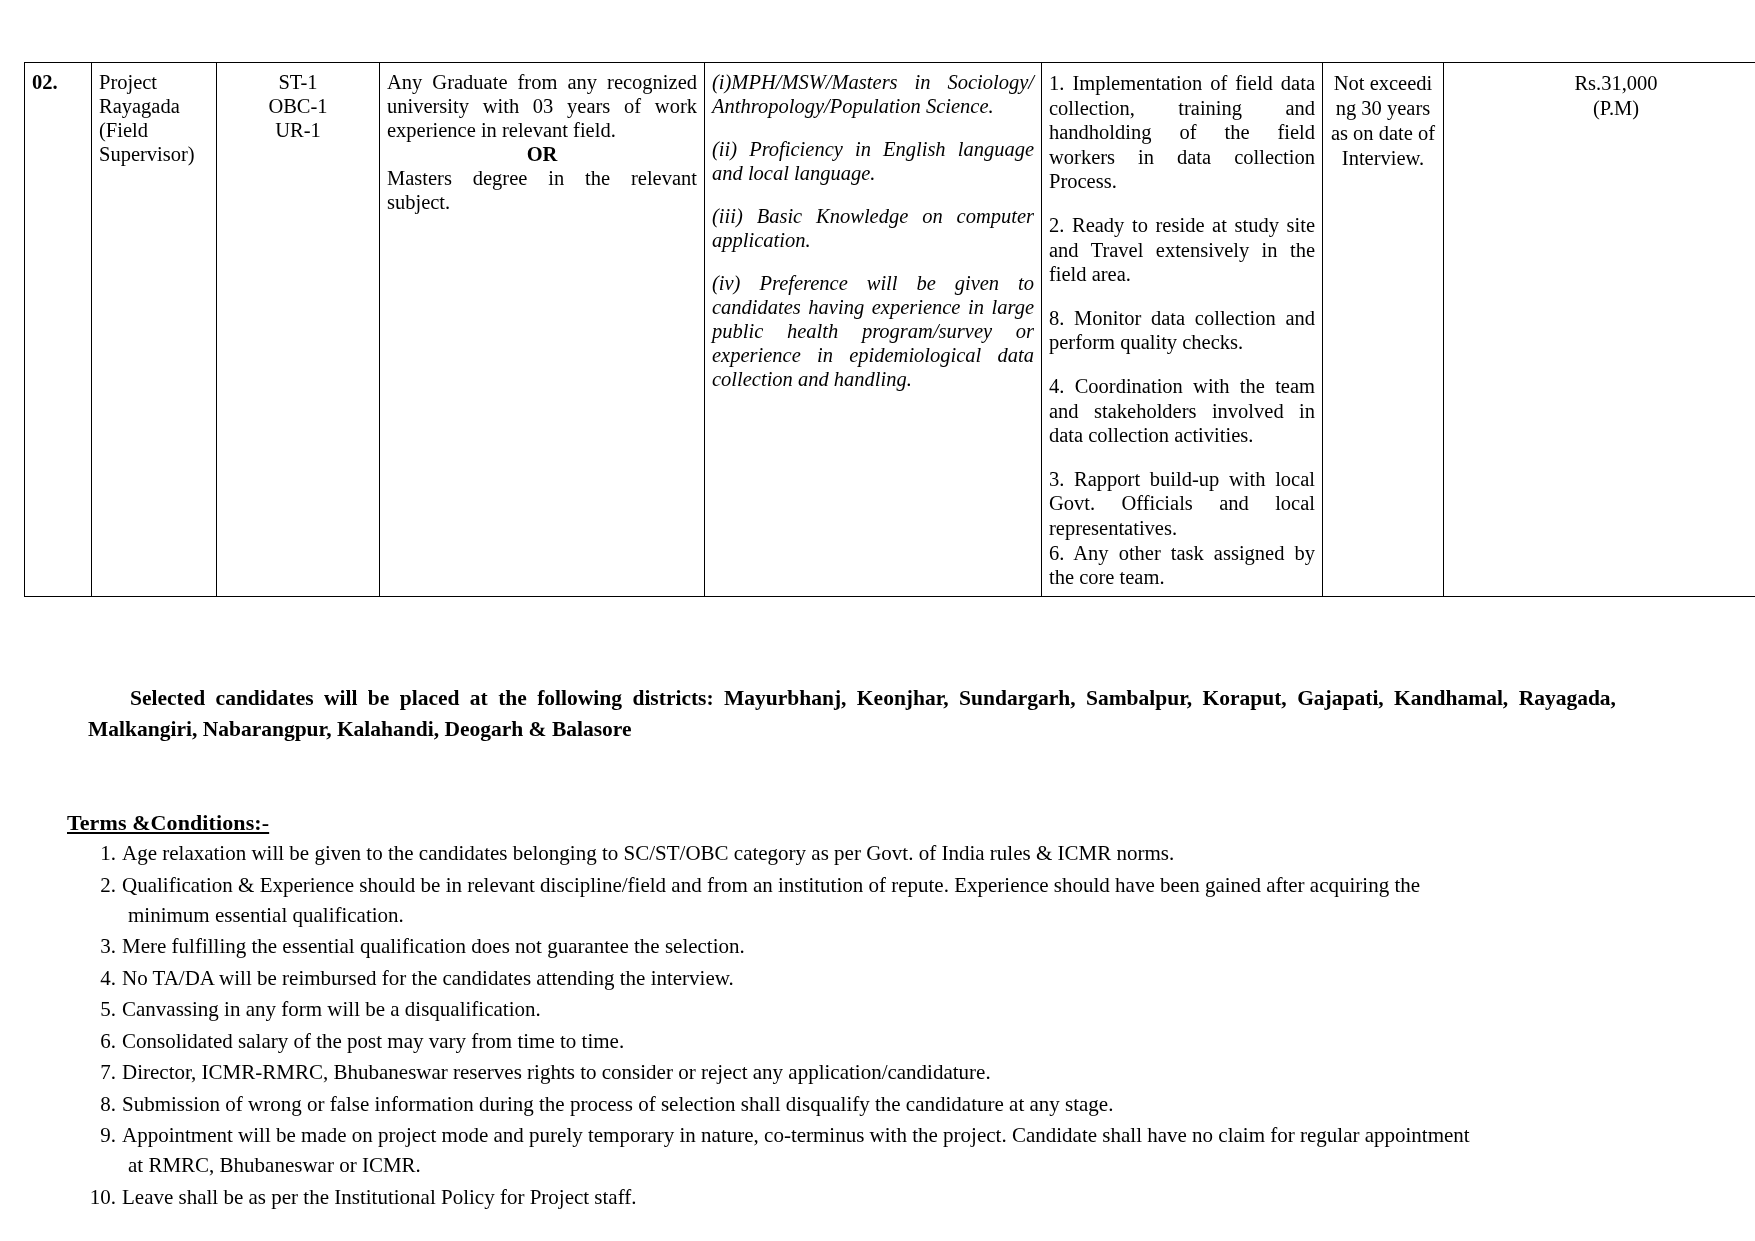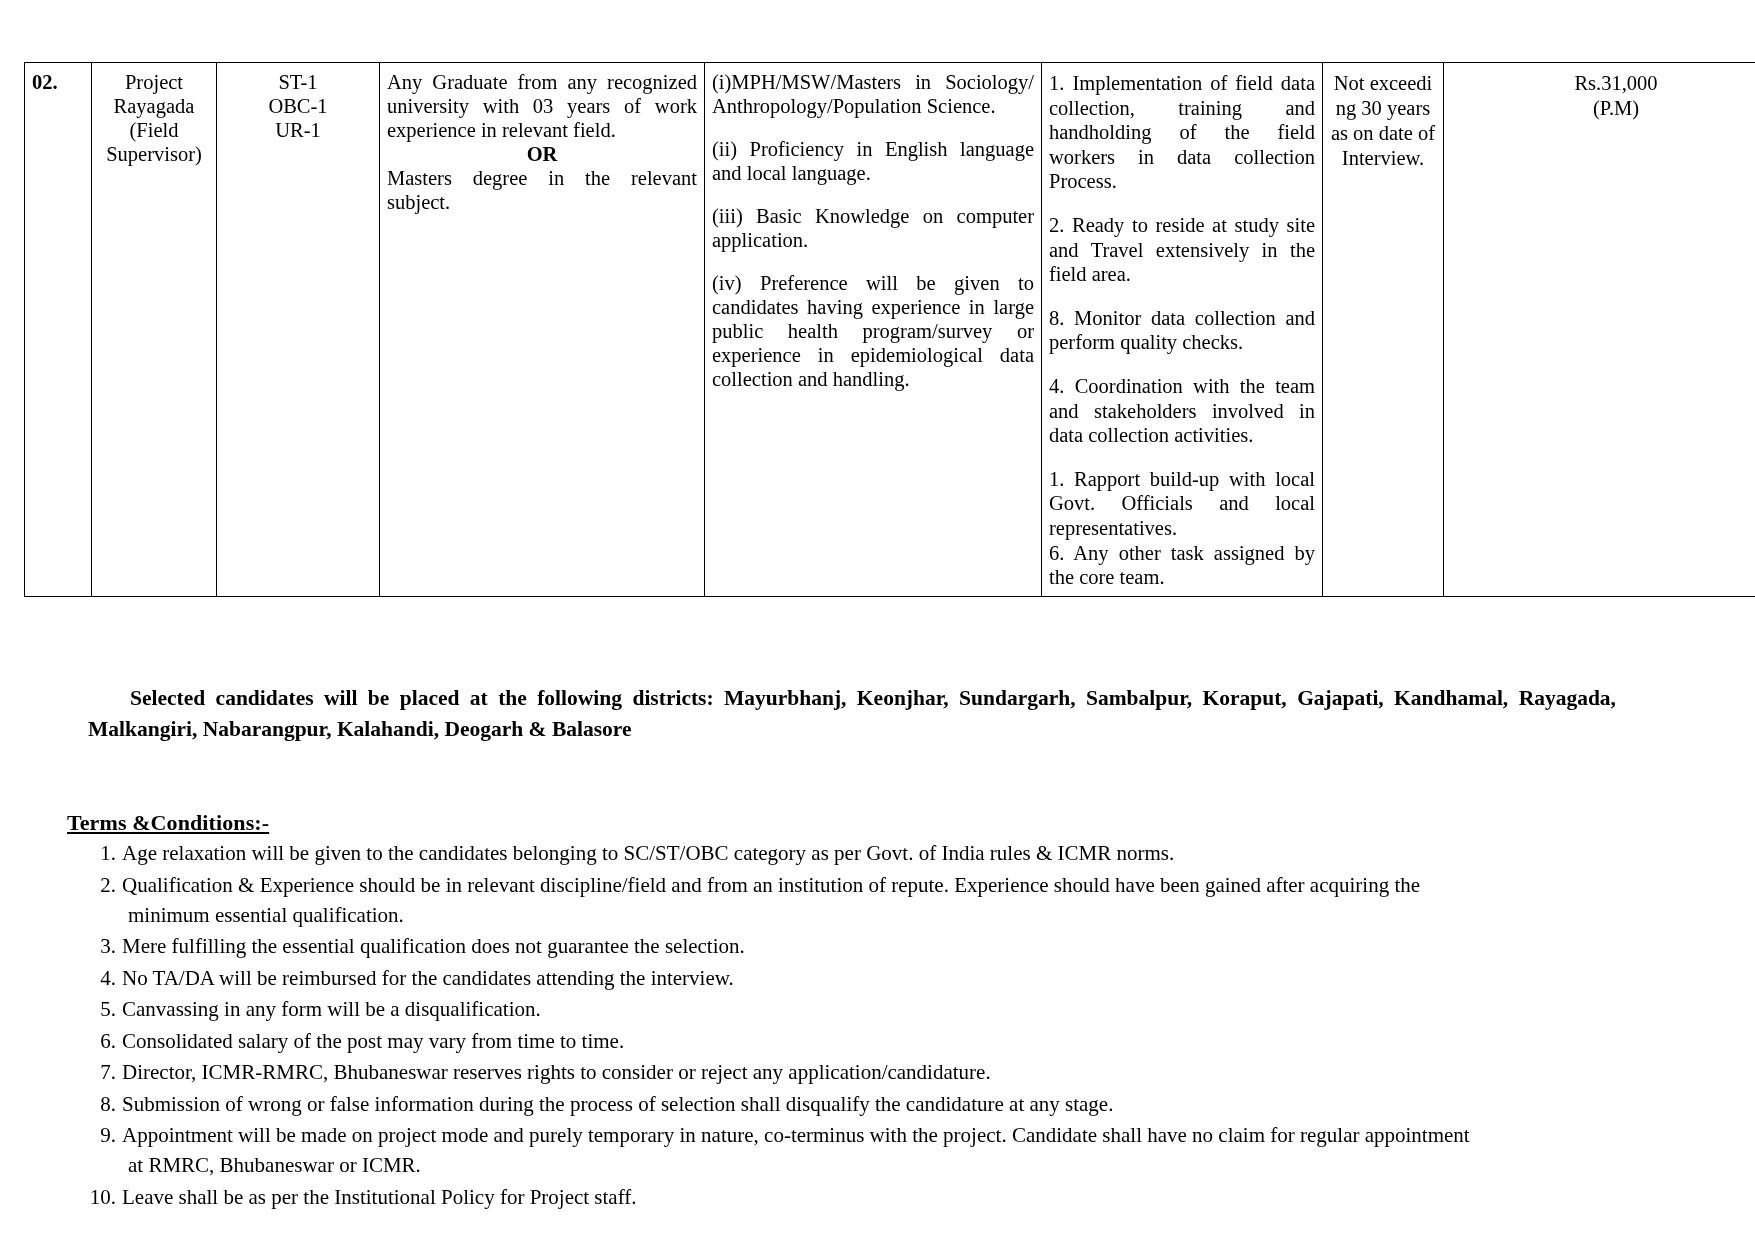--- a/index.html
+++ b/index.html
@@ -35,24 +35,24 @@
   }
   .vacancy-table td {
     border: 1.6px solid #000000;
     vertical-align: top;
     padding: 8px 7px 6px 7px;
     font-size: 20.5px;
     line-height: 1.17;
   }
 
   .col-sl      { width: 52px;  text-align: left;   font-weight: bold; padding-left: 6px; }
-  .col-post    { width: 110px; text-align: center; }
+  .col-post    { width: 110px; }
   .col-vac     { width: 148px; text-align: center; }
   .col-essent  { width: 310px; text-align: justify; text-justify: inter-word; }
-  .col-desir   { width: 322px; text-align: justify; text-justify: inter-word; }
+  .col-desir   { width: 322px; text-align: justify; text-justify: inter-word; font-style: italic; }
   .col-jd      { width: 266px; text-align: justify; text-justify: inter-word; }
   .col-age     { width: 106px; text-align: center; }
   .col-salary  { width: 330px; text-align: center; }
 
   .cell-line { display: block; }
 
   .or-line {
     display: block;
     text-align: center;
     font-weight: bold;
@@ -174,21 +174,21 @@
           <div class="para">(ii) Proficiency in English language and local language.</div>
           <div class="para">(iii) Basic Knowledge on computer application.</div>
           <div class="para tight">(iv) Preference will be given to candidates having experience in large public health program/survey or experience in epidemiological data collection and handling.</div>
         </td>
 
         <td class="col-jd">
           <div class="jd-item">1. Implementation of field data collection, training and handholding of the field workers in data collection Process.</div>
           <div class="jd-item">2. Ready to reside at study site and Travel extensively in the field area.</div>
           <div class="jd-item">8. Monitor data collection and perform quality checks.</div>
           <div class="jd-item">4. Coordination with the team and stakeholders involved in data collection activities.</div>
-          <div class="jd-item tight">1. Rapport build-up with local Govt. Officials and local representatives.</div>
+          <div class="jd-item tight">3. Rapport build-up with local Govt. Officials and local representatives.</div>
           <div class="jd-item tight">6. Any other task assigned by the core team.</div>
         </td>
 
         <td class="col-age">
           <div class="age-text">Not exceeding 30 years as on date of Interview.</div>
         </td>
 
         <td class="col-salary">
           <div class="salary-text">
             <span class="cell-line">Rs.31,000</span>

